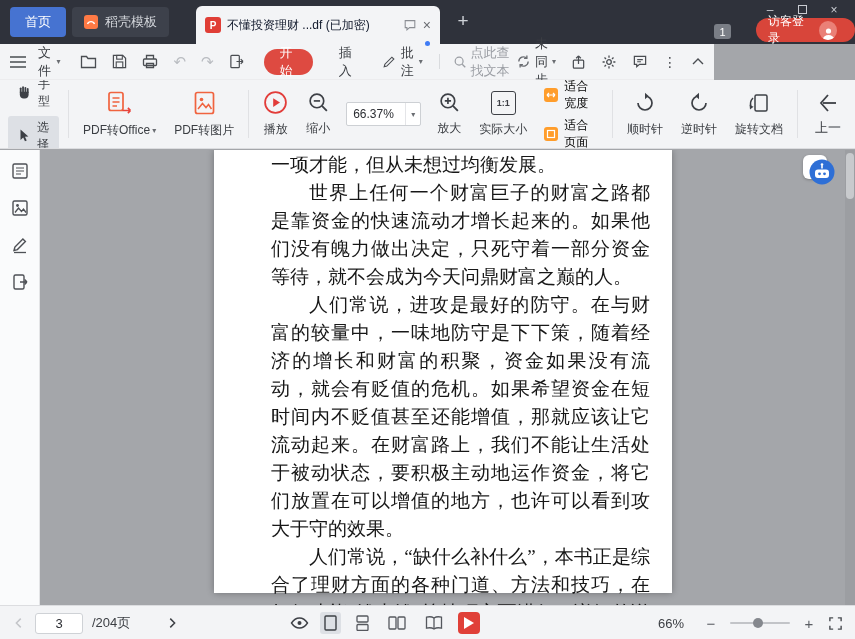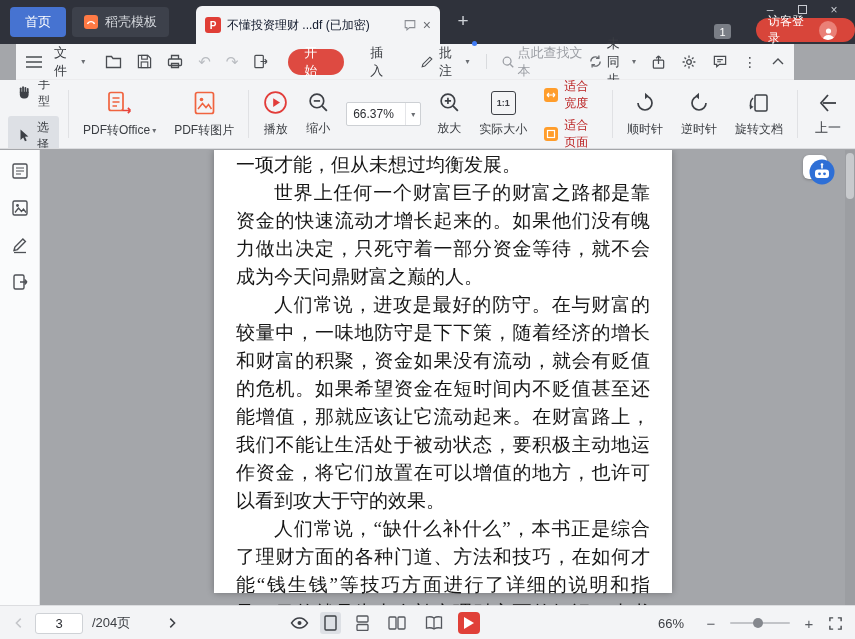--- a/index.html
+++ b/index.html
@@ -29,22 +29,22 @@
     display:flex; align-items:center; justify-content:center; }
   .badge-count { position:absolute; left:714px; top:24px; width:17px; height:15px; background:#7a7e86;
     color:#fff; font-size:11px; border-radius:3px; display:flex; align-items:center; justify-content:center; }
   .login { position:absolute; left:756px; top:18px; height:24px; border-radius:12px; background:#d8453a;
     color:#fff; font-size:12px; display:flex; align-items:center; padding:0 18px 0 12px; gap:6px; }
   .avatar { width:19px; height:19px; border-radius:50%; background:#ea8077; display:flex; align-items:flex-end; justify-content:center; overflow:hidden; }
   .win-controls { position:absolute; right:8px; top:1px; display:flex; gap:6px; }
   .win-btn { width:26px; height:17px; display:flex; align-items:center; justify-content:center; color:#c9ccd2; font-size:12px; }
 
   
-  .menubar { position:absolute; left:0; top:44px; width:778px; height:36px; background:#f3f4f6;
-    display:flex; align-items:center; padding:0 10px; border-bottom:1px solid #ececee;margin-left:16px; }
+  .menubar { position:absolute; left:0; top:44px; width:714px; height:36px; background:#f3f4f6;
+    display:flex; align-items:center; padding:0 10px; border-bottom:1px solid #ececee; }
   .mi { display:flex; align-items:center; gap:4px; color:#3b3e43; }
   .caret { font-size:8px; color:#6a6d72; }
   .icon-row { display:flex; align-items:center; gap:15px; margin-left:20px; }
   .pill-start { margin-left:20px; height:26px; padding:0 16px; border-radius:13px; background:#de4a41;
     color:#fff; font-size:13px; display:flex; align-items:center; }
   .menu-label { margin-left:26px; }
   .comment-group { position:relative; margin-left:26px; display:flex; align-items:center; gap:5px; }
   .blue-dot { position:absolute; right:-7px; top:-3px; width:5px; height:5px; border-radius:50%; background:#3f7bf5; }
   .vsep-s { width:1px; height:15px; background:#d9dbde; margin-left:16px; }
   .find-group { margin-left:14px; display:flex; align-items:center; gap:3px; color:#9a9da3; }
@@ -59,32 +59,32 @@
   .vsep { width:1px; height:48px; background:#e0e1e4; margin:0 5px; flex:none; }
   .tool { display:flex; flex-direction:column; align-items:center; justify-content:center; gap:6px; padding:0 9px; }
   .tool .lbl { font-size:12px; color:#3b3e43; display:flex; align-items:center; gap:2px; white-space:nowrap; }
   .zoombox { display:flex; align-items:center; height:24px; border:1px solid #cdd0d4; background:#fff;
     border-radius:2px; margin:0 7px; }
   .zoombox input { width:58px; border:none; outline:none; font-size:12px; padding:0 6px; color:#2c2e33;
     font-family:"Liberation Sans", sans-serif; }
   .zb-arrow { width:15px; height:22px; border-left:1px solid #e4e5e8; display:flex; align-items:center;
     justify-content:center; font-size:8px; color:#6a6d72; }
   .fit-stack { display:flex; flex-direction:column; gap:5px; margin:0 8px; }
-  .fit-stack .row { display:flex; align-items:center; gap:6px; font-size:12px; color:#b91c1c; }
+  .fit-stack .row { display:flex; align-items:center; gap:6px; font-size:12px; color:#000000; }
   .ic-1to1 { width:25px; height:24px; border:1.5px solid #3d4046; border-radius:3px; font-size:9px;
     display:flex; align-items:center; justify-content:center; color:#3d4046; font-weight:bold; }
   .prev-clip { display:flex; flex-direction:column; align-items:center; gap:5px; width:46px; flex:none; margin-left:2px; }
 
   
   .sidebar { position:absolute; left:0; top:150px; width:40px; bottom:34px; background:#fafbfc;
     border-right:1px solid #e3e4e6; display:flex; flex-direction:column; align-items:center; padding-top:12px; gap:19px; }
 
   
   .content { position:absolute; left:40px; top:150px; right:0; bottom:34px; background:#a4a6aa; overflow:hidden; }
-  .page { position:absolute; left:174px; top:0; bottom:12px; width:458px; background:#fff; box-shadow:0 0 7px rgba(0,0,0,.32); }
+  .page { position:absolute; left:174px; top:0; bottom:12px; width:458px; background:#fff; box-shadow:0 0 7px rgba(0,0,0,.32);padding-left:35px; }
   .ptext { padding:1px 22px 0 22px; font-family:"Liberation Serif", "DejaVu Serif", serif;
     font-size:19px; line-height:28px; color:#171717; text-align:justify; }
   .ptext p { text-indent:2em; }
   .ptext p.cont { text-indent:0; }
   .scrollbar { position:absolute; right:0; top:0; bottom:0; width:10px; background:#9c9ea2; }
   .scroll-thumb { position:absolute; right:1px; top:3px; width:8px; height:46px; border-radius:4px; background:#c8cacd; }
   .assistant { position:absolute; right:20px; top:5px; width:32px; height:30px; }
   .assistant .chip { position:absolute; left:0; top:0; width:24px; height:24px; background:#fff; border-radius:6px;
     box-shadow:0 1px 3px rgba(0,0,0,.25); }
   .assistant .orb { position:absolute; right:0; bottom:0; }

